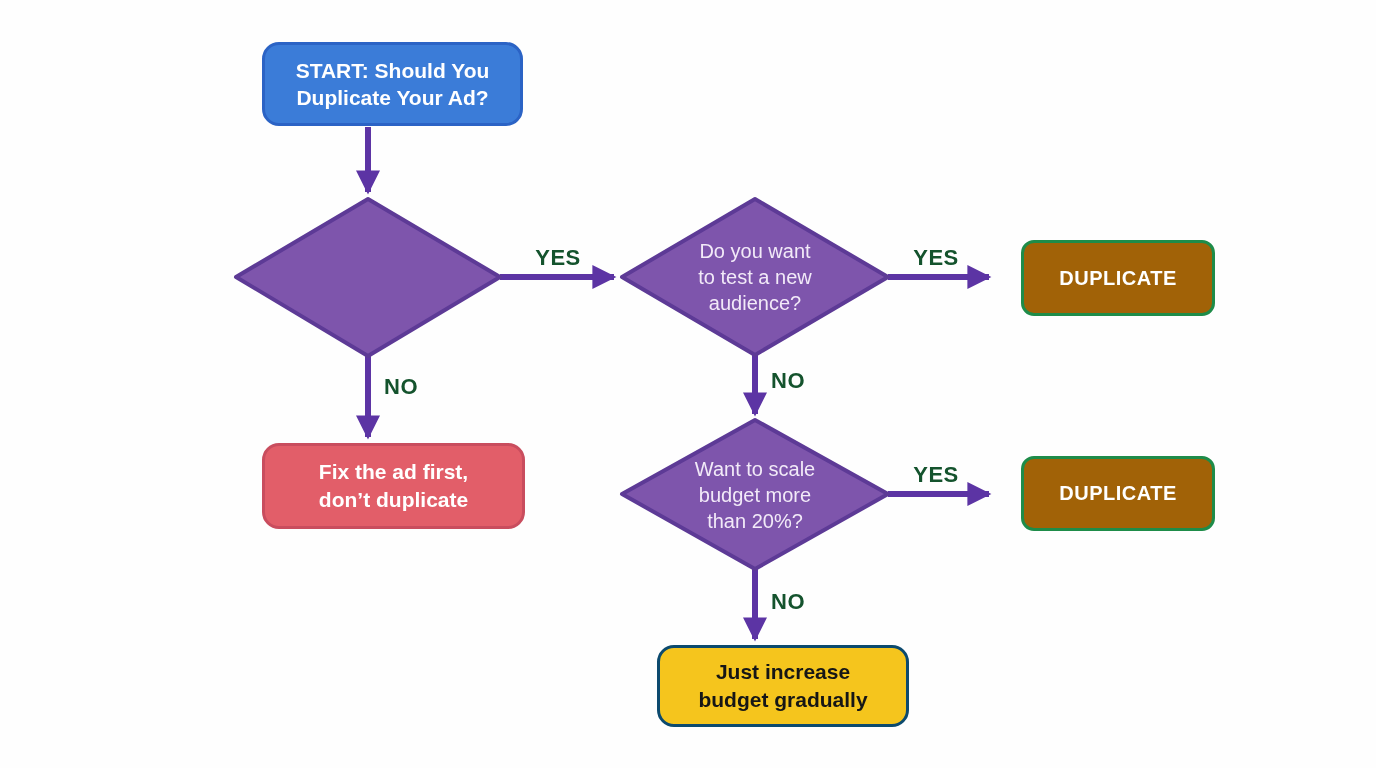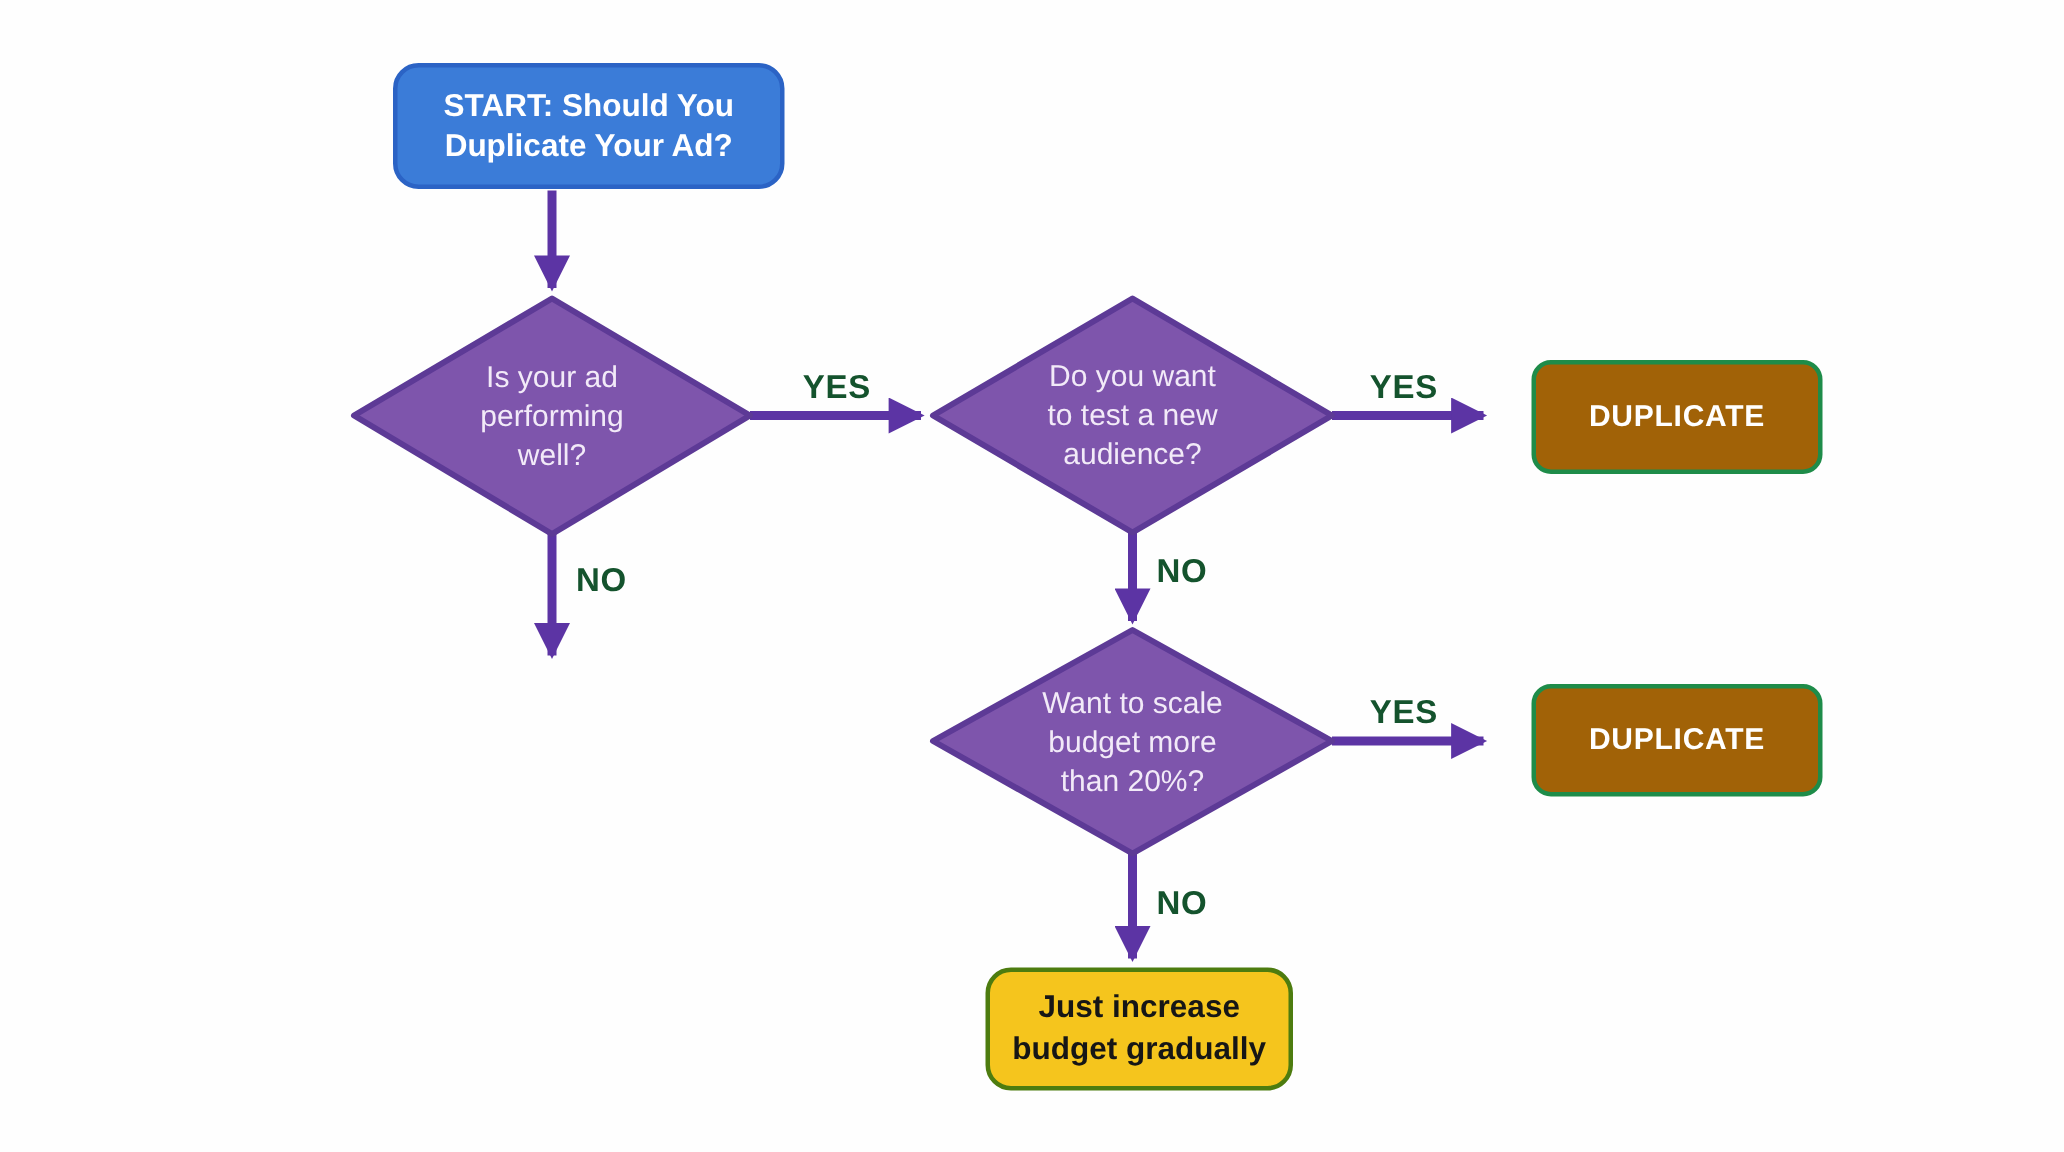--- a/index.html
+++ b/index.html
@@ -60,23 +60,23 @@
   .node--green {
     background: #a16207;
     border: 3px solid #1e8c49;
     border-radius: 13px;
     color: #ffffff;
     font-size: 20px;
     letter-spacing: 0.5px;
   }
 
   .node--budget {
-    left: 632px; top: 645px; width: 205px; height: 82px;
+    left: 632px; top: 645px; width: 252px; height: 82px;
     background: #f5c51d;
-    border: 3px solid #4d7c0f;
+    border: 3px solid #0c4a6e;
     border-radius: 17px;
     color: #161616;
     font-size: 21px;
     line-height: 28px;
   }
 
   .diamond-label {
     position: absolute;
     display: flex;
     align-items: center;
@@ -129,31 +129,30 @@
     <line x1="755" y1="569" x2="755" y2="639" stroke="#5c34a4" stroke-width="6" marker-end="url(#arrowhead)"></line>
 
     <polygon points="368,199 500,277 368,356 236,277" fill="#7e55ac" stroke="#5d3a96" stroke-width="4" stroke-linejoin="round"></polygon>
     <polygon points="755,199 888,277 755,355 622,277" fill="#7e55ac" stroke="#5d3a96" stroke-width="4" stroke-linejoin="round"></polygon>
     <polygon points="755,420 888,494 755,569 622,494" fill="#7e55ac" stroke="#5d3a96" stroke-width="4" stroke-linejoin="round"></polygon>
   </svg>
 
   <div class="node node--start">START: Should You
 Duplicate Your Ad?</div>
 
+  <div class="node node--fix">Fix the ad first,
+don’t duplicate</div>
 
   <div class="node node--green node--duplicate1">DUPLICATE</div>
 
   <div class="node node--green node--duplicate2">DUPLICATE</div>
 
   <div class="node node--budget">Just increase
 budget gradually</div>
 
-  <div class="diamond-label diamond-label--d1">Is your ad
-performing
-well?</div>
 
   <div class="diamond-label diamond-label--d2">Do you want
 to test a new
 audience?</div>
 
   <div class="diamond-label diamond-label--d3">Want to scale
 budget more
 than 20%?</div>
 
   <div class="edge-label edge-label--yes1">YES</div>

